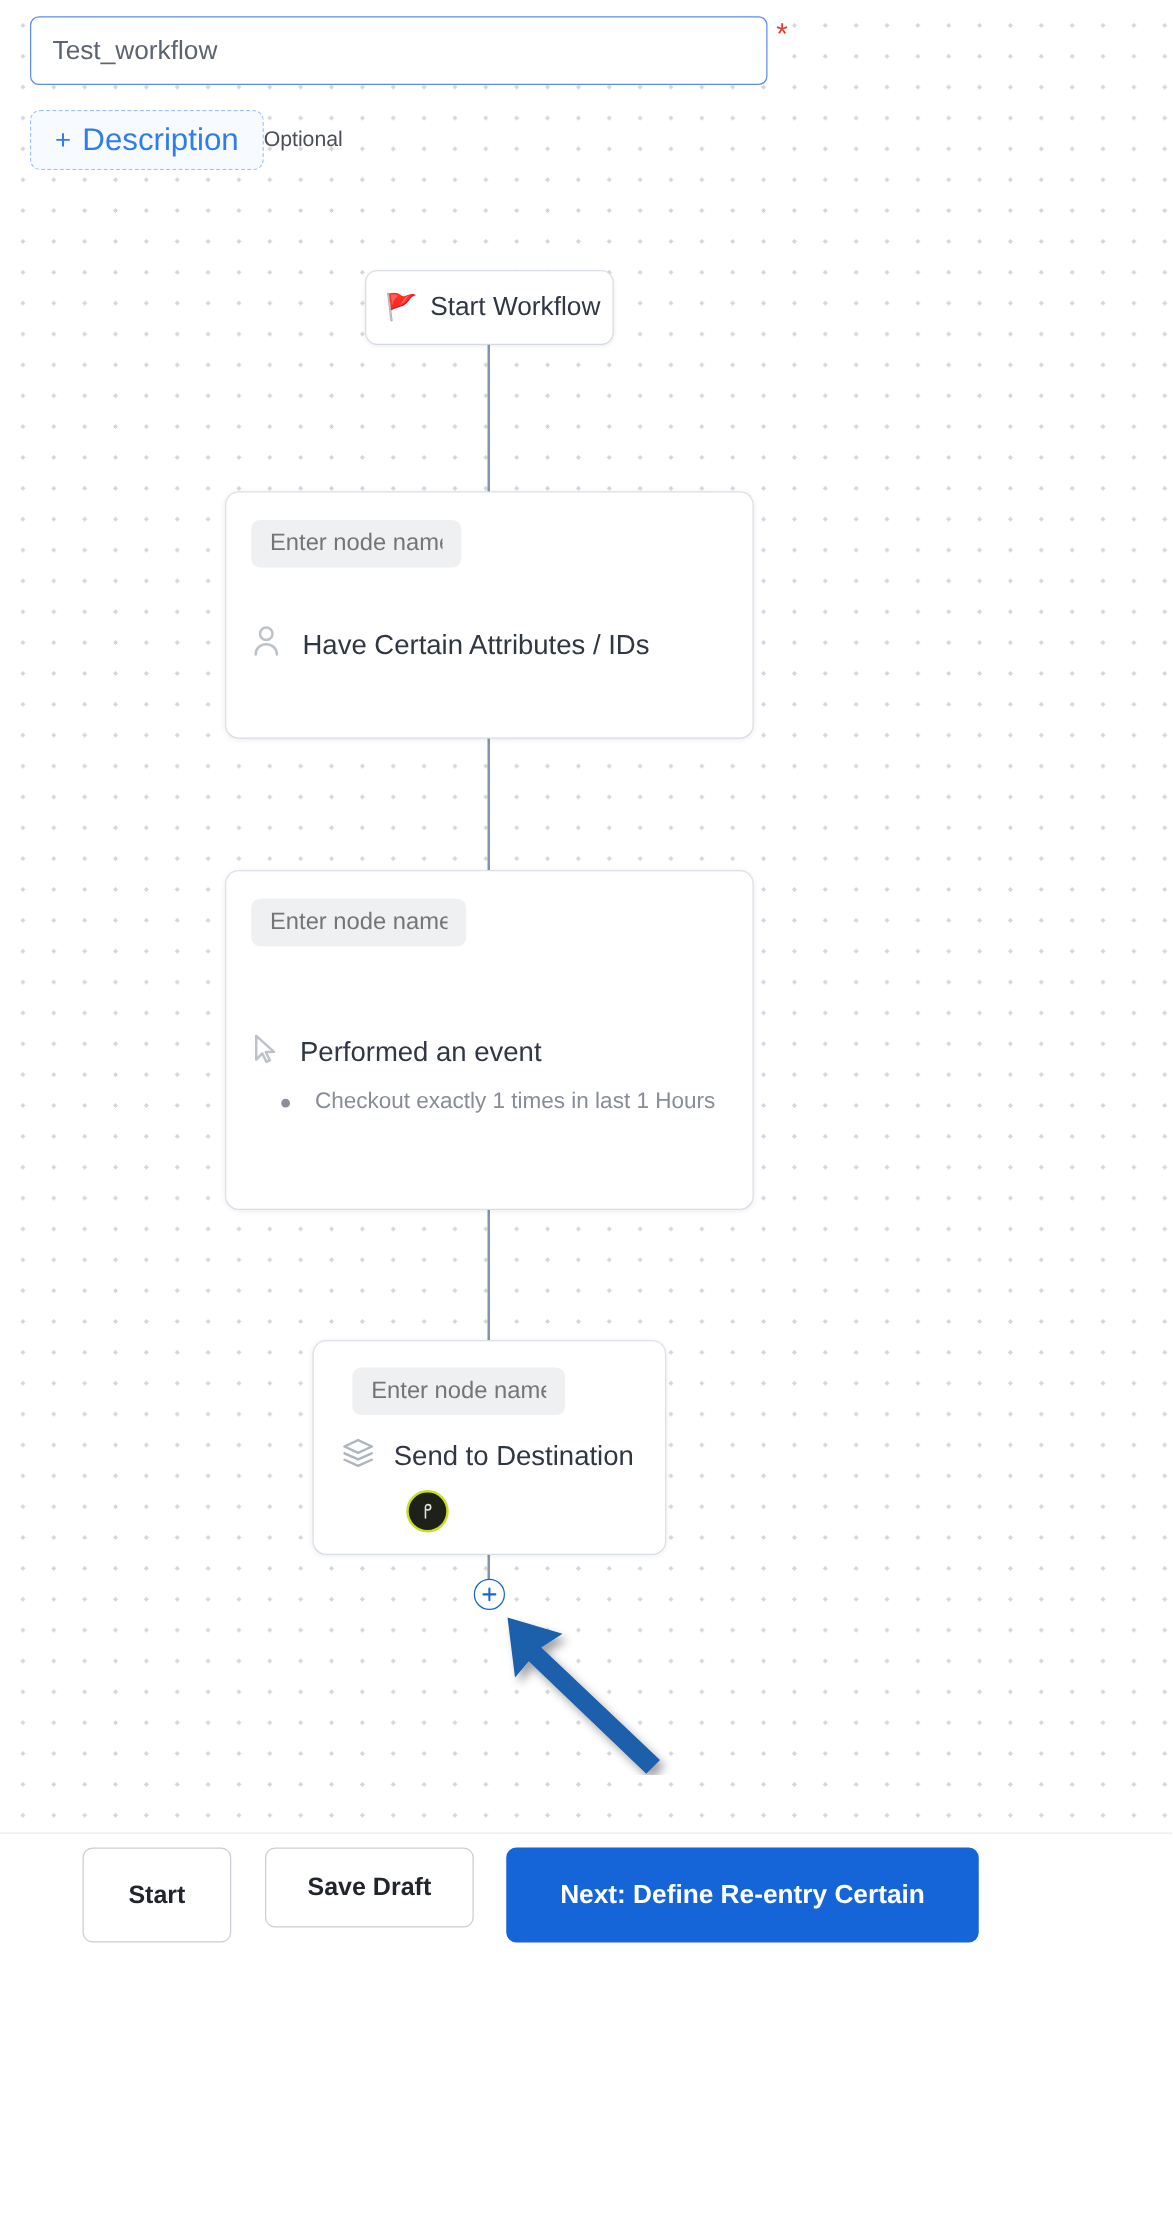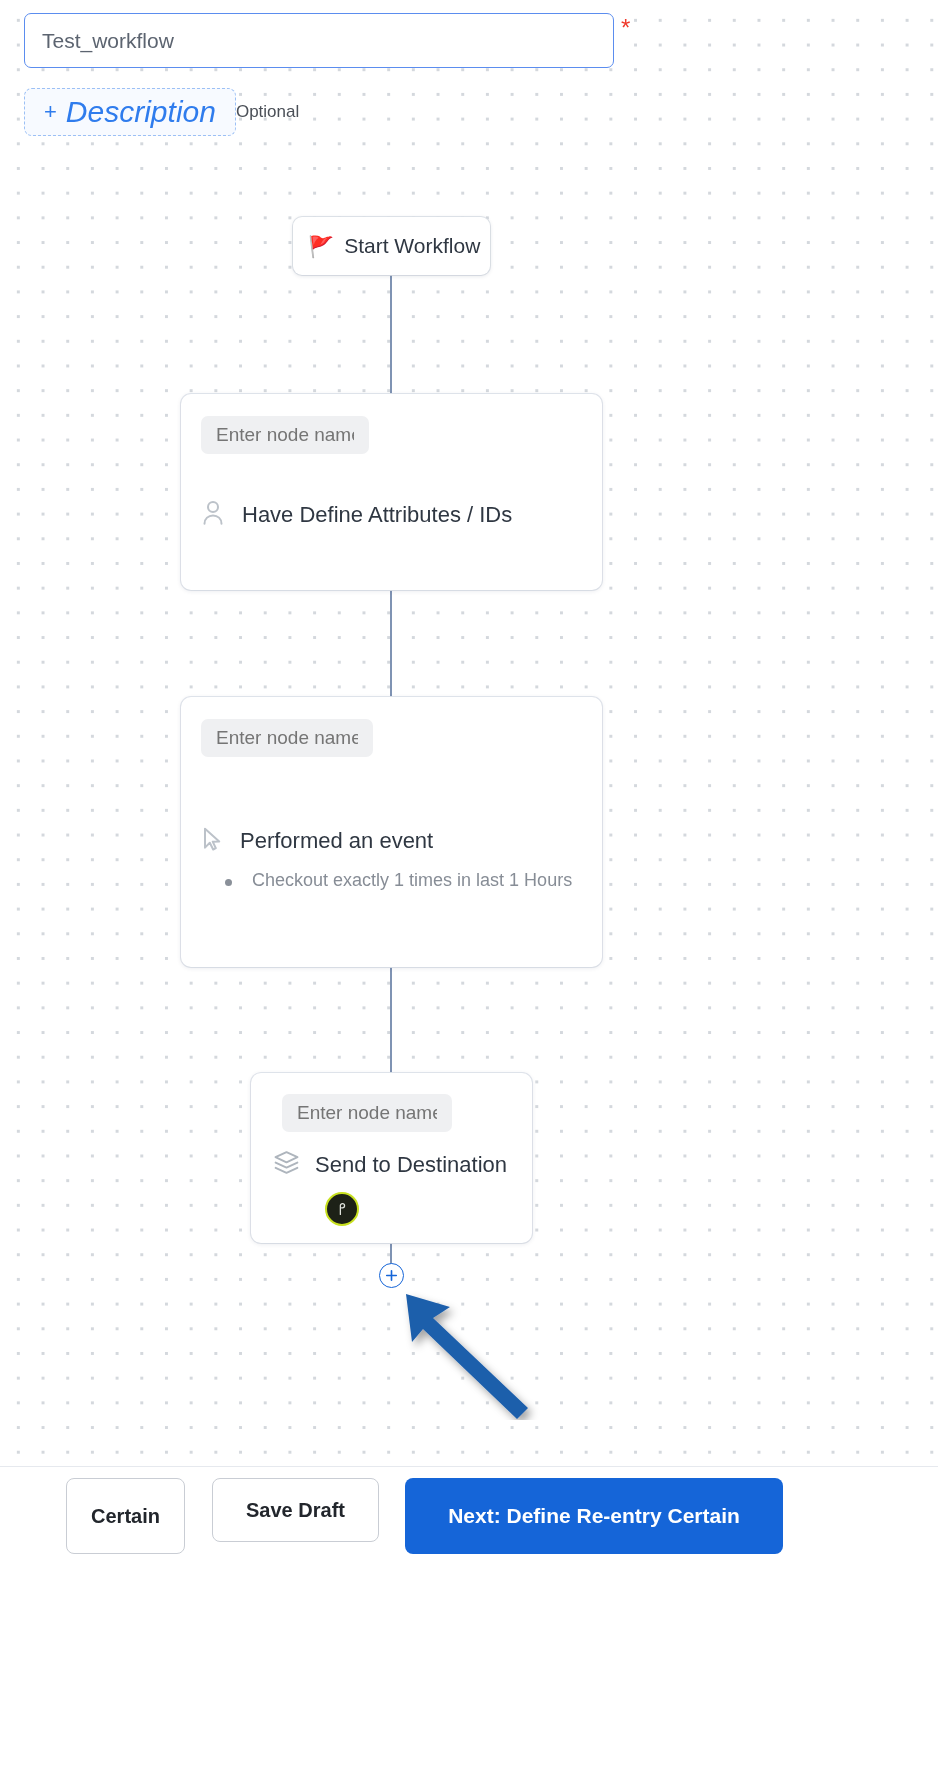--- a/index.html
+++ b/index.html
@@ -68,21 +68,21 @@
     align-items: center;
     gap: 9px;
     height: 48px;
     padding: 0 19px;
     border: 1px dashed #9cc0f5;
     border-radius: 8px;
     background: #f7faff;
     cursor: pointer;
   }
   .desc-plus { color: #2f7ced; font-size: 22px; line-height: 1; }
-  .desc-label { color: #2f7ced; font-size: 30px; font-style: italic; }
+  .desc-label { color: #2f7ced; font-size: 25px; }
   .desc-optional {
     color: #4a4f57;
     font-size: 17px;
   }
 
   
   .connector {
     position: absolute;
     width: 2px;
     background: #7f93b3;
@@ -254,21 +254,21 @@
 
     <div class="node-card" style="left:181px; top:394px; width:421px; height:196px;">
       <input class="node-name-pill" style="left: 20px; top: 22px; width: 168px; height: 38px;" placeholder="Enter node name">
       <div class="node-main-row" style="left:17px; top:104px;">
         <span class="node-icon">
           <svg width="30" height="30" viewBox="0 0 24 24" fill="none" stroke="#bcc2c9" stroke-width="1.6">
             <circle cx="12" cy="7.2" r="4"></circle>
             <path d="M5.2 20.5c0-4 3.1-6.6 6.8-6.6s6.8 2.6 6.8 6.6" stroke-linecap="round"></path>
           </svg>
         </span>
-        <span class="node-main-label">Have Define Attributes / IDs</span>
+        <span class="node-main-label">Have Certain Attributes / IDs</span>
       </div>
     </div>
 
     <div class="node-card" style="left:181px; top:697px; width:421px; height:270px;">
       <input class="node-name-pill" style="left: 20px; top: 22px; width: 172px; height: 38px;" placeholder="Enter node name">
       <div class="node-main-row" style="left:17px; top:128px;">
         <span class="node-icon">
           <svg width="28" height="28" viewBox="0 0 24 24" fill="none" stroke="#bcc2c9" stroke-width="1.7" stroke-linejoin="round">
             <path d="M6 3.2 L6 19.4 L10.1 15.2 L13 21 L15.3 19.9 L12.6 14.3 L18.2 14.1 Z"></path>
           </svg>
@@ -313,21 +313,21 @@
         </filter>
       </defs>
       <g filter="url(#arrShadow)">
         <path d="M16 14 L60 27 L43 38 L138 128 L127 139 L33 49 L22 62 Z" fill="#1c5eab"></path>
       </g>
     </svg>
 
   </div>
 
   <div class="bottom-bar">
-    <div class="btn btn-cancel">Certain</div>
+    <div class="btn btn-cancel">Start</div>
     <div class="btn btn-draft">Save Draft</div>
     <div class="btn btn-next">Next: Define Re-entry Certain</div>
   </div>
 
   <div class="name-row">
     <input class="name-input" value="Test_workflow" style="">
   </div>
   <span class="req-asterisk">*</span>
 
   <div class="desc-row">

